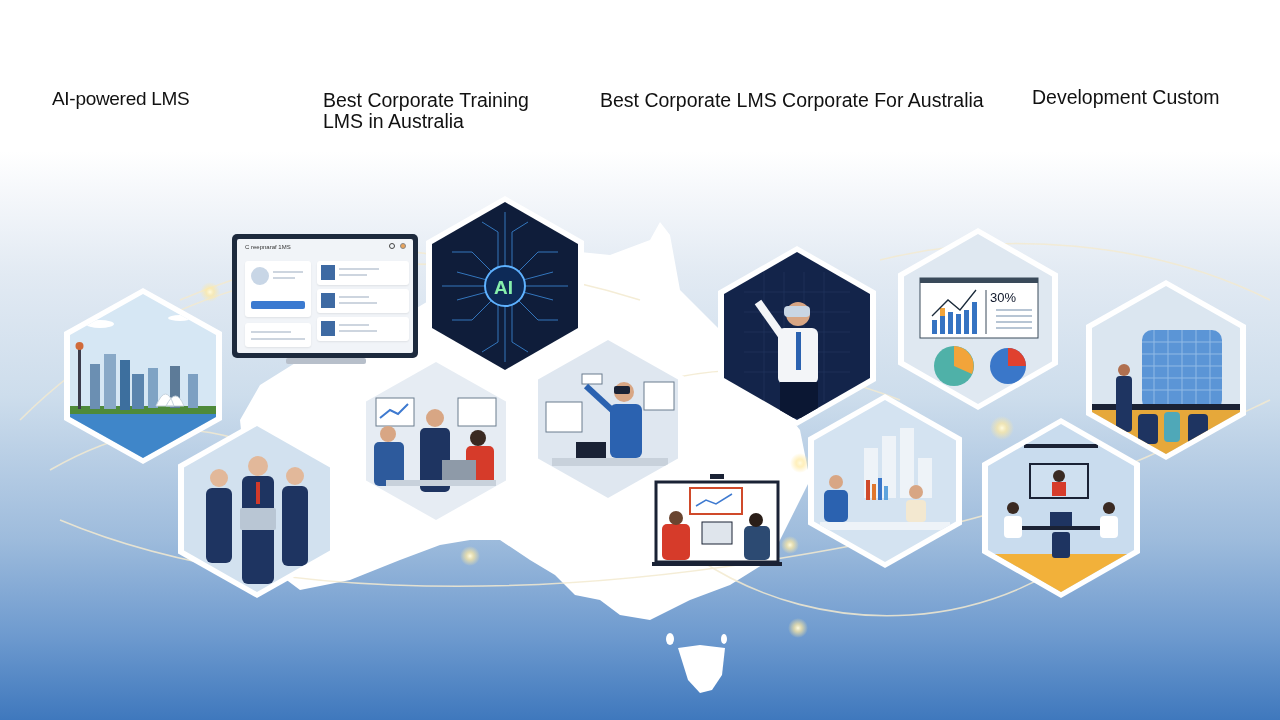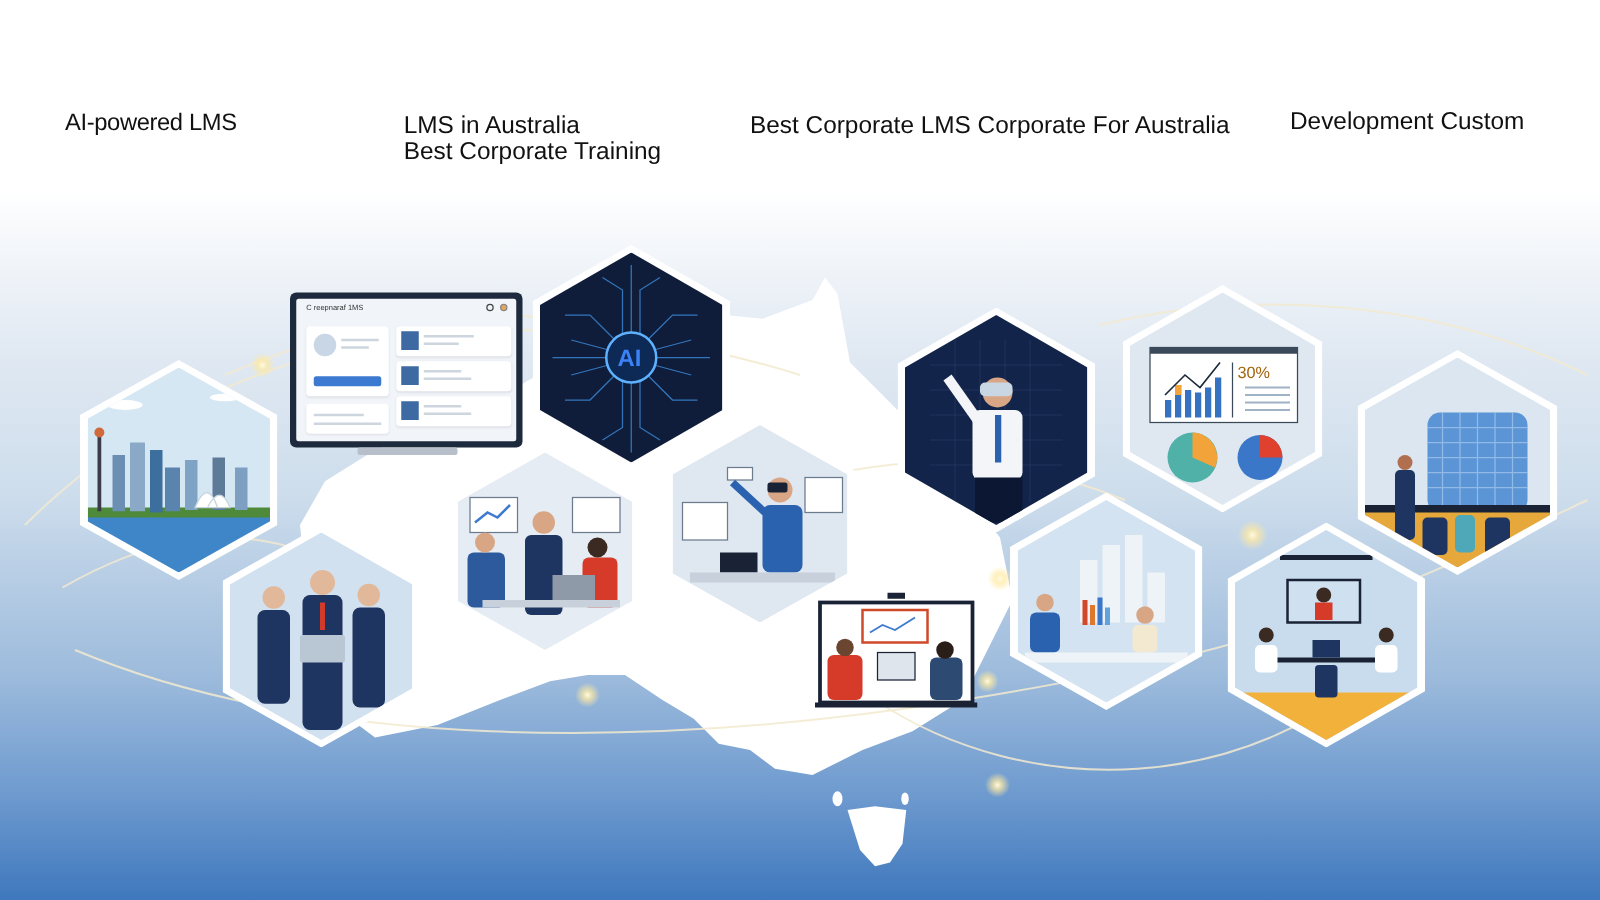--- a/index.html
+++ b/index.html
@@ -31,30 +31,30 @@
   .monitor { position:absolute; left:232px; top:234px; width:186px; height:124px; background:#1d2a3d; border-radius:5px; padding:5px; }
   .monitor .screen { width:100%; height:100%; background:#f1f4f8; border-radius:2px; position:relative; overflow:hidden; }
   .monitor .title { position:absolute; left:8px; top:5px; font-size:6px; color:#333; }
   .monitor .stand { position:absolute; left:54px; top:124px; width:80px; height:6px; background:#b7bfca; border-radius:2px; }
   .card { position:absolute; background:#fff; border-radius:3px; box-shadow:0 1px 2px rgba(0,0,0,.08); }
   .avatar { position:absolute; border-radius:50%; background:#c8d6e6; }
   .line { position:absolute; height:2px; background:#cdd5df; }
   .btn { position:absolute; background:#3b7ad0; border-radius:2px; }
 
   .laptop-scene { position:absolute; left:652px; top:474px; width:130px; height:96px; }
-  .ai-label { position:absolute; font-family:"Liberation Sans", sans-serif; font-weight:700; color:#3b82f6; font-size:19px; }
-  .stat-text { position:absolute; font-size:13px; color:#a16207; }
+  .ai-label { position:absolute; font-family:"Liberation Sans", sans-serif; font-weight:700; color:#86efac; font-size:19px; }
+  .stat-text { position:absolute; font-size:13px; color:#0f172a; }
 </style>
 </head>
 <body>
 
 <div class="headline h1">AI-powered LMS</div>
 <div class="headline h2">
+  <div>Best Corporate Training</div>
   <div>LMS in Australia</div>
-  <div>Best Corporate Training</div>
 </div>
 <div class="headline h3">Best Corporate LMS Corporate For Australia</div>
 <div class="headline h4">
   <div>Development Custom</div>
 </div>
 
 <svg class="map" viewBox="0 0 1280 720">
   <defs>
     <radialGradient id="glow" cx="50%" cy="50%" r="50%">
       <stop offset="0%" stop-color="#fffbe0" stop-opacity="1"></stop>

